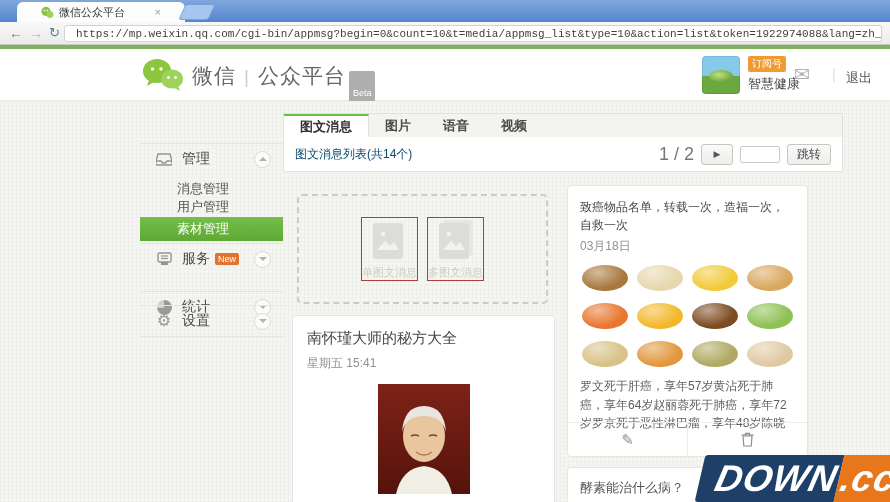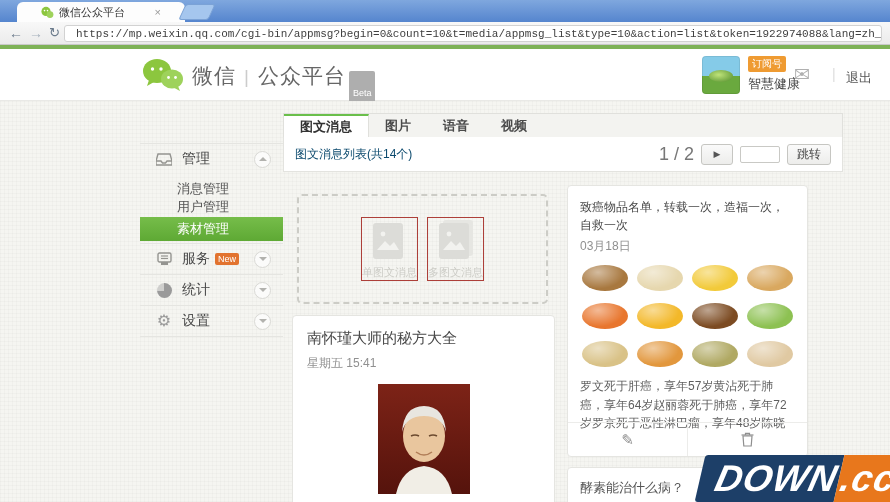--- a/index.html
+++ b/index.html
@@ -203,21 +203,21 @@
           <rect x="4" y="10" width="7" height="3" fill="#949490"></rect>
         </svg>
     </span>
     <span class="g-label">服务</span>
     <span class="newbadge">New</span>
     <span class="chev down">
         <i></i>
       </span>
   </div>
 
-  <div class="side-group" style="top:274px;font-family:Liberation Mono, monospace;">
+  <div class="side-group" style="top:291px;font-family:Liberation Mono, monospace;">
     <span class="g-icon">
         <span class="pieicon"></span>
       </span>
     <span class="g-label">统计</span>
     <span class="chev down">
         <i></i>
       </span>
   </div>
 
   <div class="side-group" style="top:305px;">

